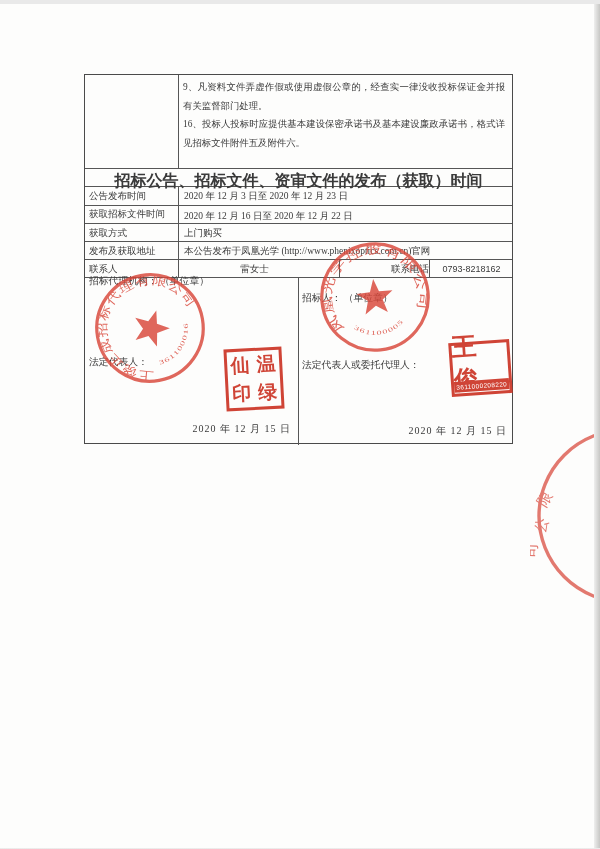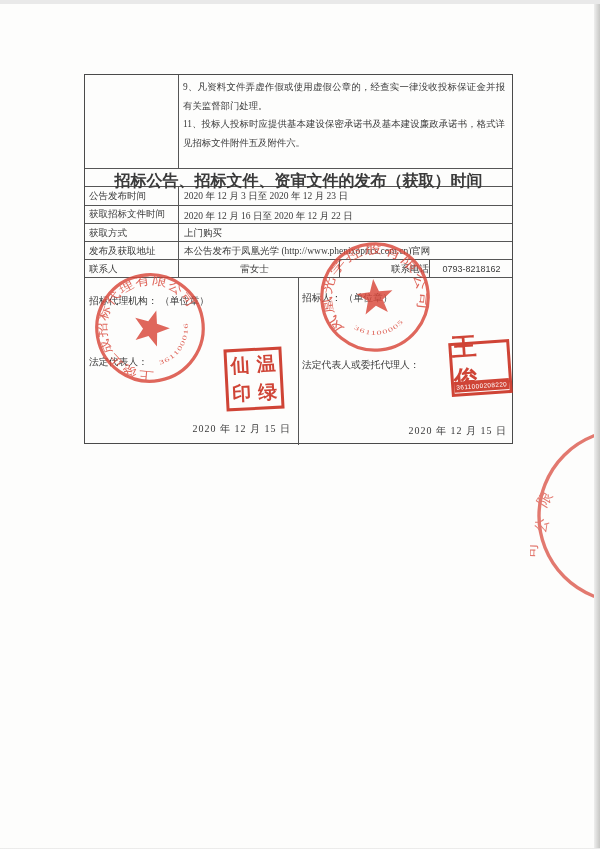--- a/index.html
+++ b/index.html
@@ -58,21 +58,21 @@
     <div class="hline" style="top:184px"></div>
     <div class="hline" style="top:202px"></div>
     <div class="vline" style="left:93px;top:0;height:93px"></div>
     <div class="vline" style="left:93px;top:111px;height:91px"></div>
     <div class="vline" style="left:254px;top:184px;height:18px"></div>
     <div class="vline" style="left:344px;top:184px;height:18px"></div>
     <div class="vline" style="left:213px;top:202px;height:168px"></div>
 
     <div class="notes">
       <div>9、凡资料文件弄虚作假或使用虚假公章的，经查实一律没收投标保证金并报有关监督部门处理。</div>
-      <div>11、投标人投标时应提供基本建设保密承诺书及基本建设廉政承诺书，格式详见招标文件附件五及附件六。</div>
+      <div>16、投标人投标时应提供基本建设保密承诺书及基本建设廉政承诺书，格式详见招标文件附件五及附件六。</div>
     </div>
 
     <div class="sec-header">招标公告、招标文件、资审文件的发布（获取）时间</div>
 
     <div class="cell-text row-label" style="top:115px">公告发布时间</div>
     <div class="cell-text" style="left:99px;top:115px">2020 年 12 月 3 日至 2020 年 12 月 23 日</div>
 
     <div class="cell-text row-label" style="top:133px">获取招标文件时间</div>
     <div class="cell-text" style="left:99px;top:135px">2020 年 12 月 16 日至 2020 年 12 月 22 日</div>
 
@@ -80,21 +80,21 @@
     <div class="cell-text" style="left:99px;top:152px">上门购买</div>
 
     <div class="cell-text row-label" style="top:170px">发布及获取地址</div>
     <div class="cell-text" style="left:99px;top:170px">本公告发布于凤凰光学 (http://www.phenixoptics.com.cn)官网</div>
 
     <div class="cell-text row-label" style="top:188px">联系人</div>
     <div class="cell-text" style="left:93px;top:188px;width:153px;text-align:center">雷女士</div>
     <div class="cell-text" style="left:254px;top:188px;width:90px;text-align:right">联系电话</div>
     <div class="cell-text" style="left:344px;top:188px;width:85px;text-align:center;font-family:'Liberation Sans',sans-serif;font-size:9px">0793-8218162</div>
 
-    <div class="sig-line" style="left:4px;top:220px">招标代理机构： （单位章）</div>
+    <div class="sig-line" style="left:4px;top:200px">招标代理机构： （单位章）</div>
     <div class="sig-line" style="left:4px;top:281px">法定代表人：</div>
     <div class="sig-date" style="left:0;top:347px;width:206px">2020 年 12 月 15 日</div>
 
     <div class="sig-line" style="left:217px;top:217px">招标人： （单位章）</div>
     <div class="sig-line" style="left:217px;top:284px">法定代表人或委托代理人：</div>
     <div class="sig-date" style="left:217px;top:349px;width:205px">2020 年 12 月 15 日</div>
   </div>
 
   <div class="seal round-seal" style="left:93px;top:267px;transform:rotate(-55deg)">
     <svg width="114" height="114" viewBox="0 0 120 120">

